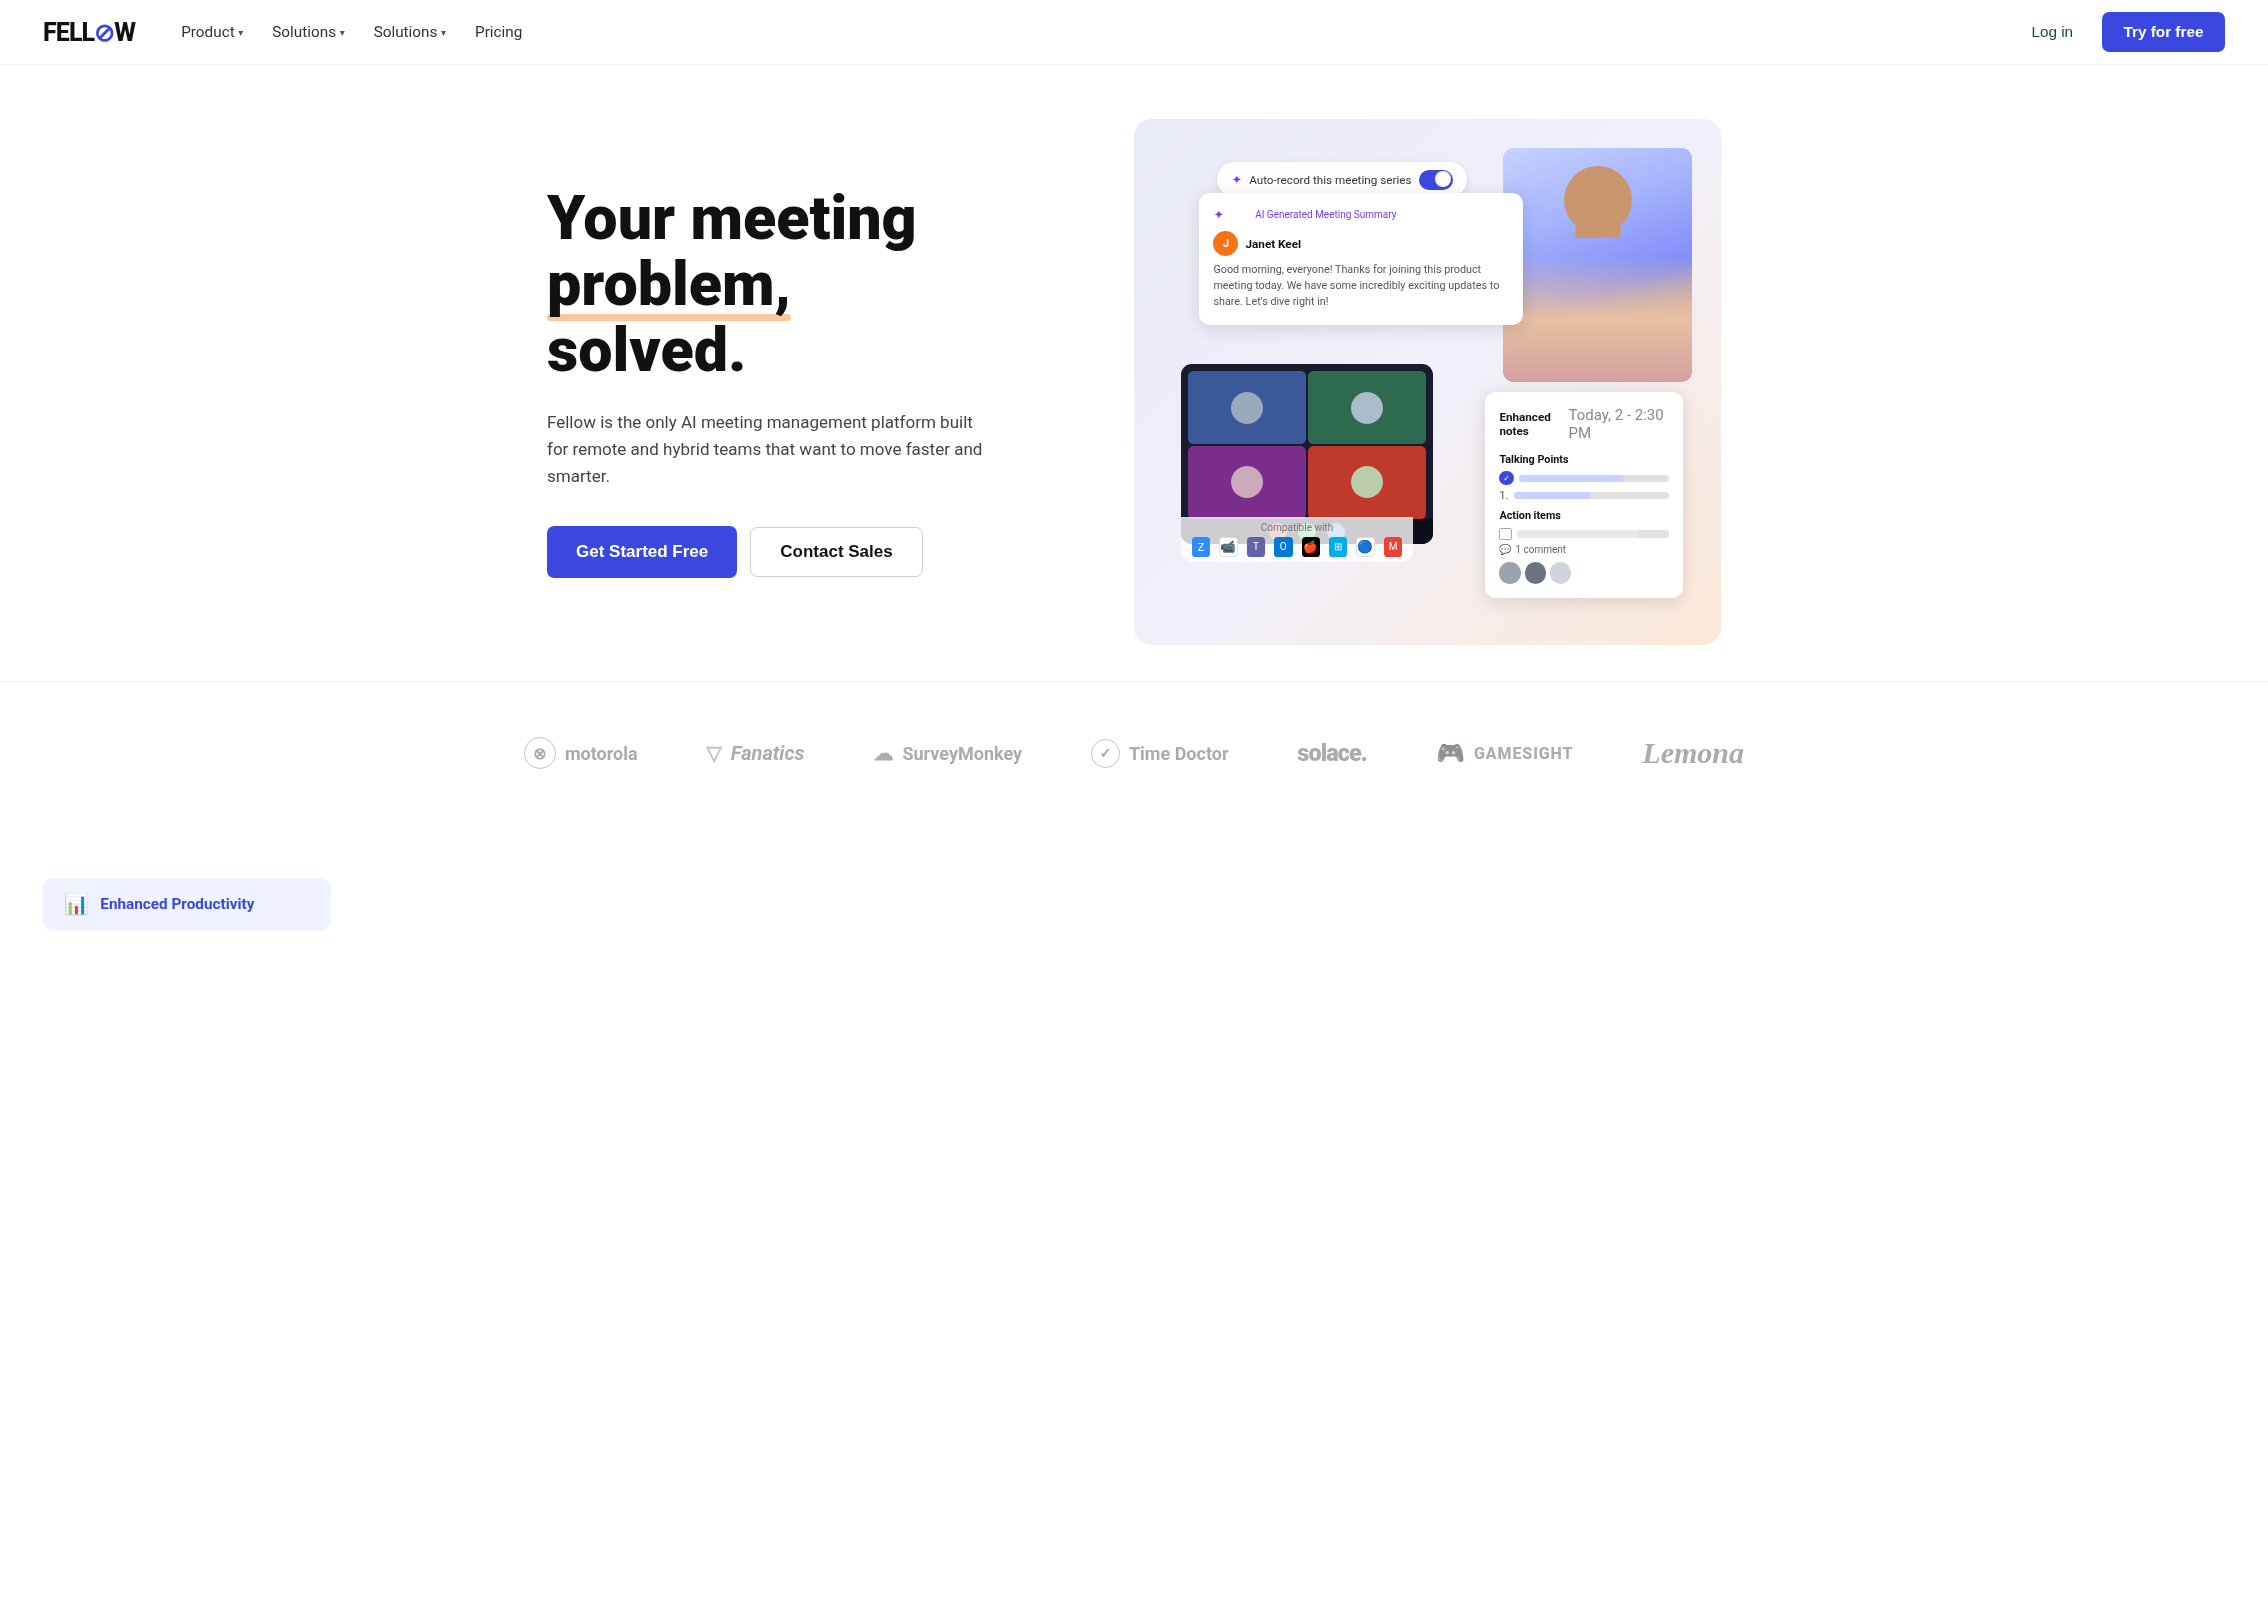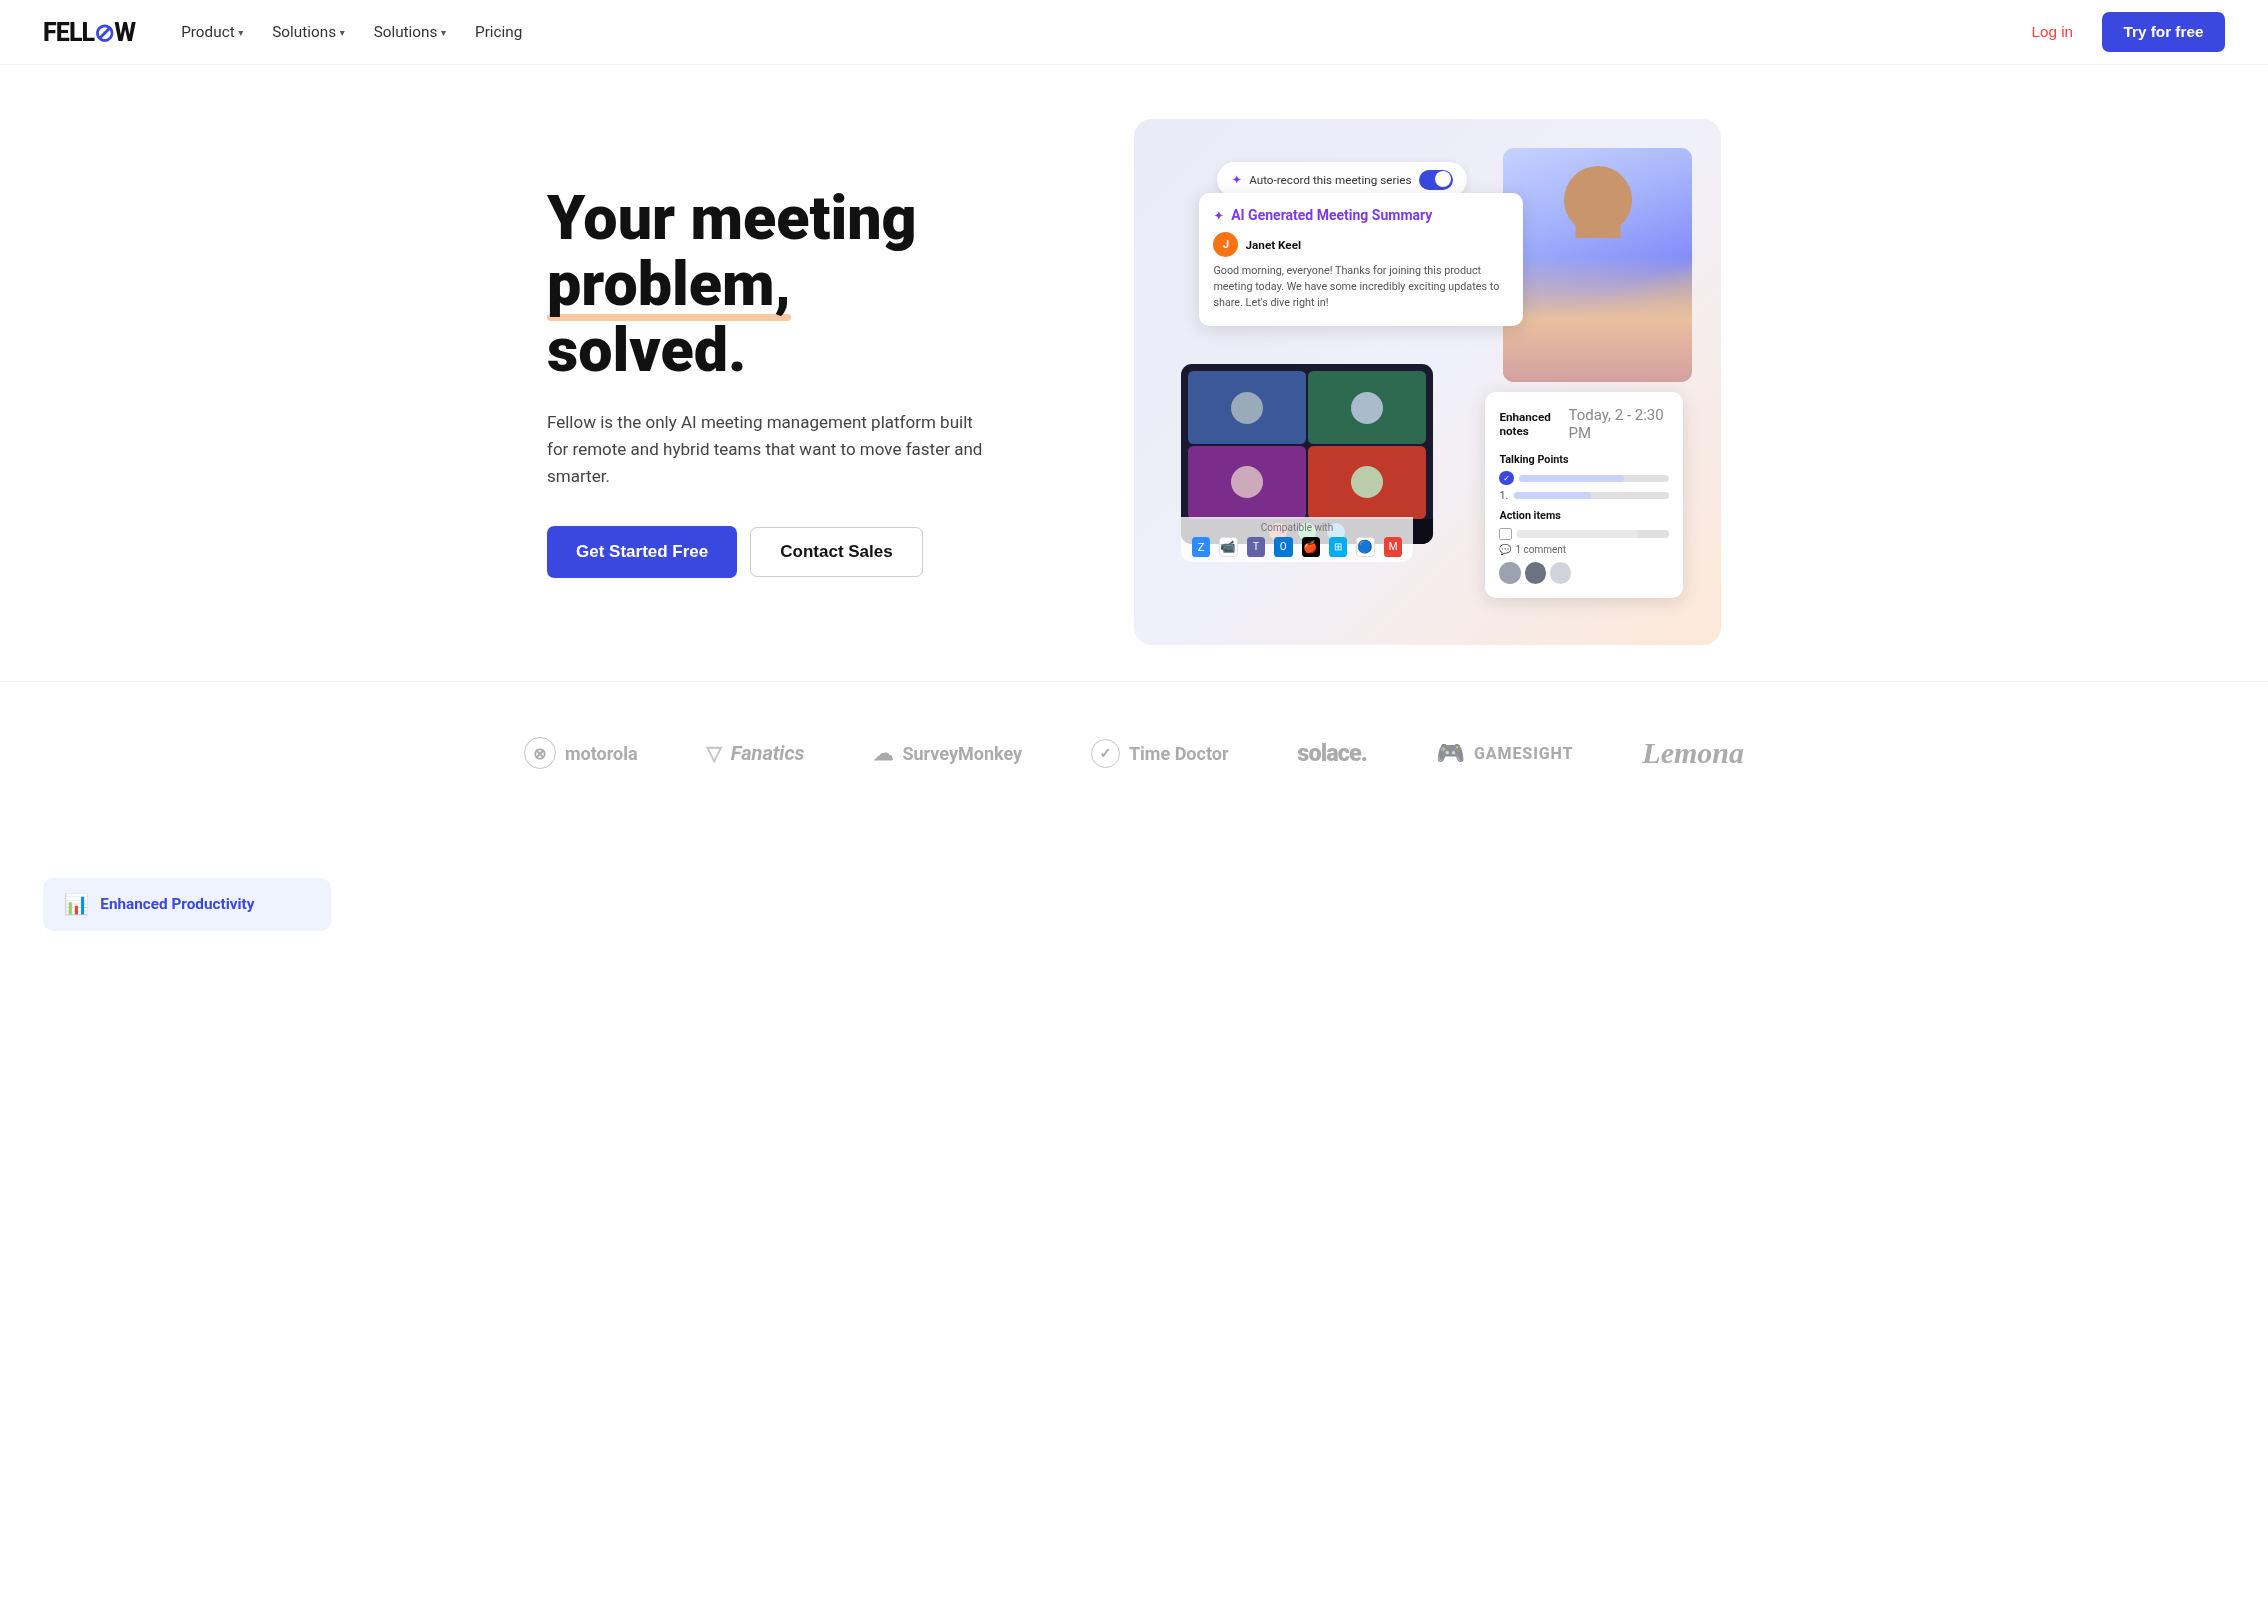--- a/index.html
+++ b/index.html
@@ -14,21 +14,21 @@
     .navbar-left { display: flex; align-items: center; gap: 46px; }
     .logo { display: flex; align-items: center; }
     .logo-text { font-size: 25px; font-weight: 800; letter-spacing: -0.9px; color: #111; }
     .logo-slash { color: #3b48df; }
     .nav-links { display: flex; align-items: center; gap: 29px; }
     .nav-link {
       font-size: 15.3px; color: #333; text-decoration: none; display: flex; align-items: center; gap: 3.6px; cursor: pointer;
     }
     .nav-link .chevron { font-size: 10px; color: #555; }
     .navbar-right { display: flex; align-items: center; gap: 14.4px; }
-    .login-btn { font-size: 15.3px; color: #ef4444; background: none; border: none; cursor: pointer; padding: 7.2px 14.4px; }
+    .login-btn { font-size: 15.3px; color: #14532d; background: none; border: none; cursor: pointer; padding: 7.2px 14.4px; }
     .try-btn {
       background: #3b48df; color: #fff; border: none; border-radius: 7.2px;
       padding: 10.8px 21.6px; font-size: 15.3px; font-weight: 600; cursor: pointer;
     }
 
     
     .hero {
       display: flex; align-items: center; justify-content: space-between;
       padding: 54px 43px 36px 43px; max-width: 1260px; margin: 0 auto; min-height: 576px;
     }
@@ -75,21 +75,21 @@
     }
     .spark-icon { color: #7c3aed; font-size: 12.6px; }
 
     
     .ai-summary-card {
       position: absolute; top: 45px; left: 36px; right: 54px;
       background: #fff; border-radius: 10.8px; padding: 14.4px;
       box-shadow: 0 3.6px 18px rgba(0,0,0,0.12); max-width: 324px;
     }
     .ai-summary-header { display: flex; align-items: center; gap: 7.2px; margin-bottom: 9px; }
-    .ai-label { font-size: 14px; font-weight: 700; color: #7c3aed; }
+    .ai-label { font-size: 10px; font-weight: 400; color: #7c3aed; margin-left: 24px; }
     .avatar-row { display: flex; align-items: center; gap: 7.2px; margin-bottom: 5.4px; }
     .avatar-circle {
       width: 25px; height: 25px; border-radius: 50%; display: flex; align-items: center;
       justify-content: center; font-size: 10.8px; font-weight: 700; color: #fff;
     }
     .av-orange { background: #f97316; }
     .speaker-name { font-size: 11.7px; font-weight: 700; color: #111; }
     .summary-text { font-size: 10.8px; color: #555; line-height: 1.5; }
 
     

